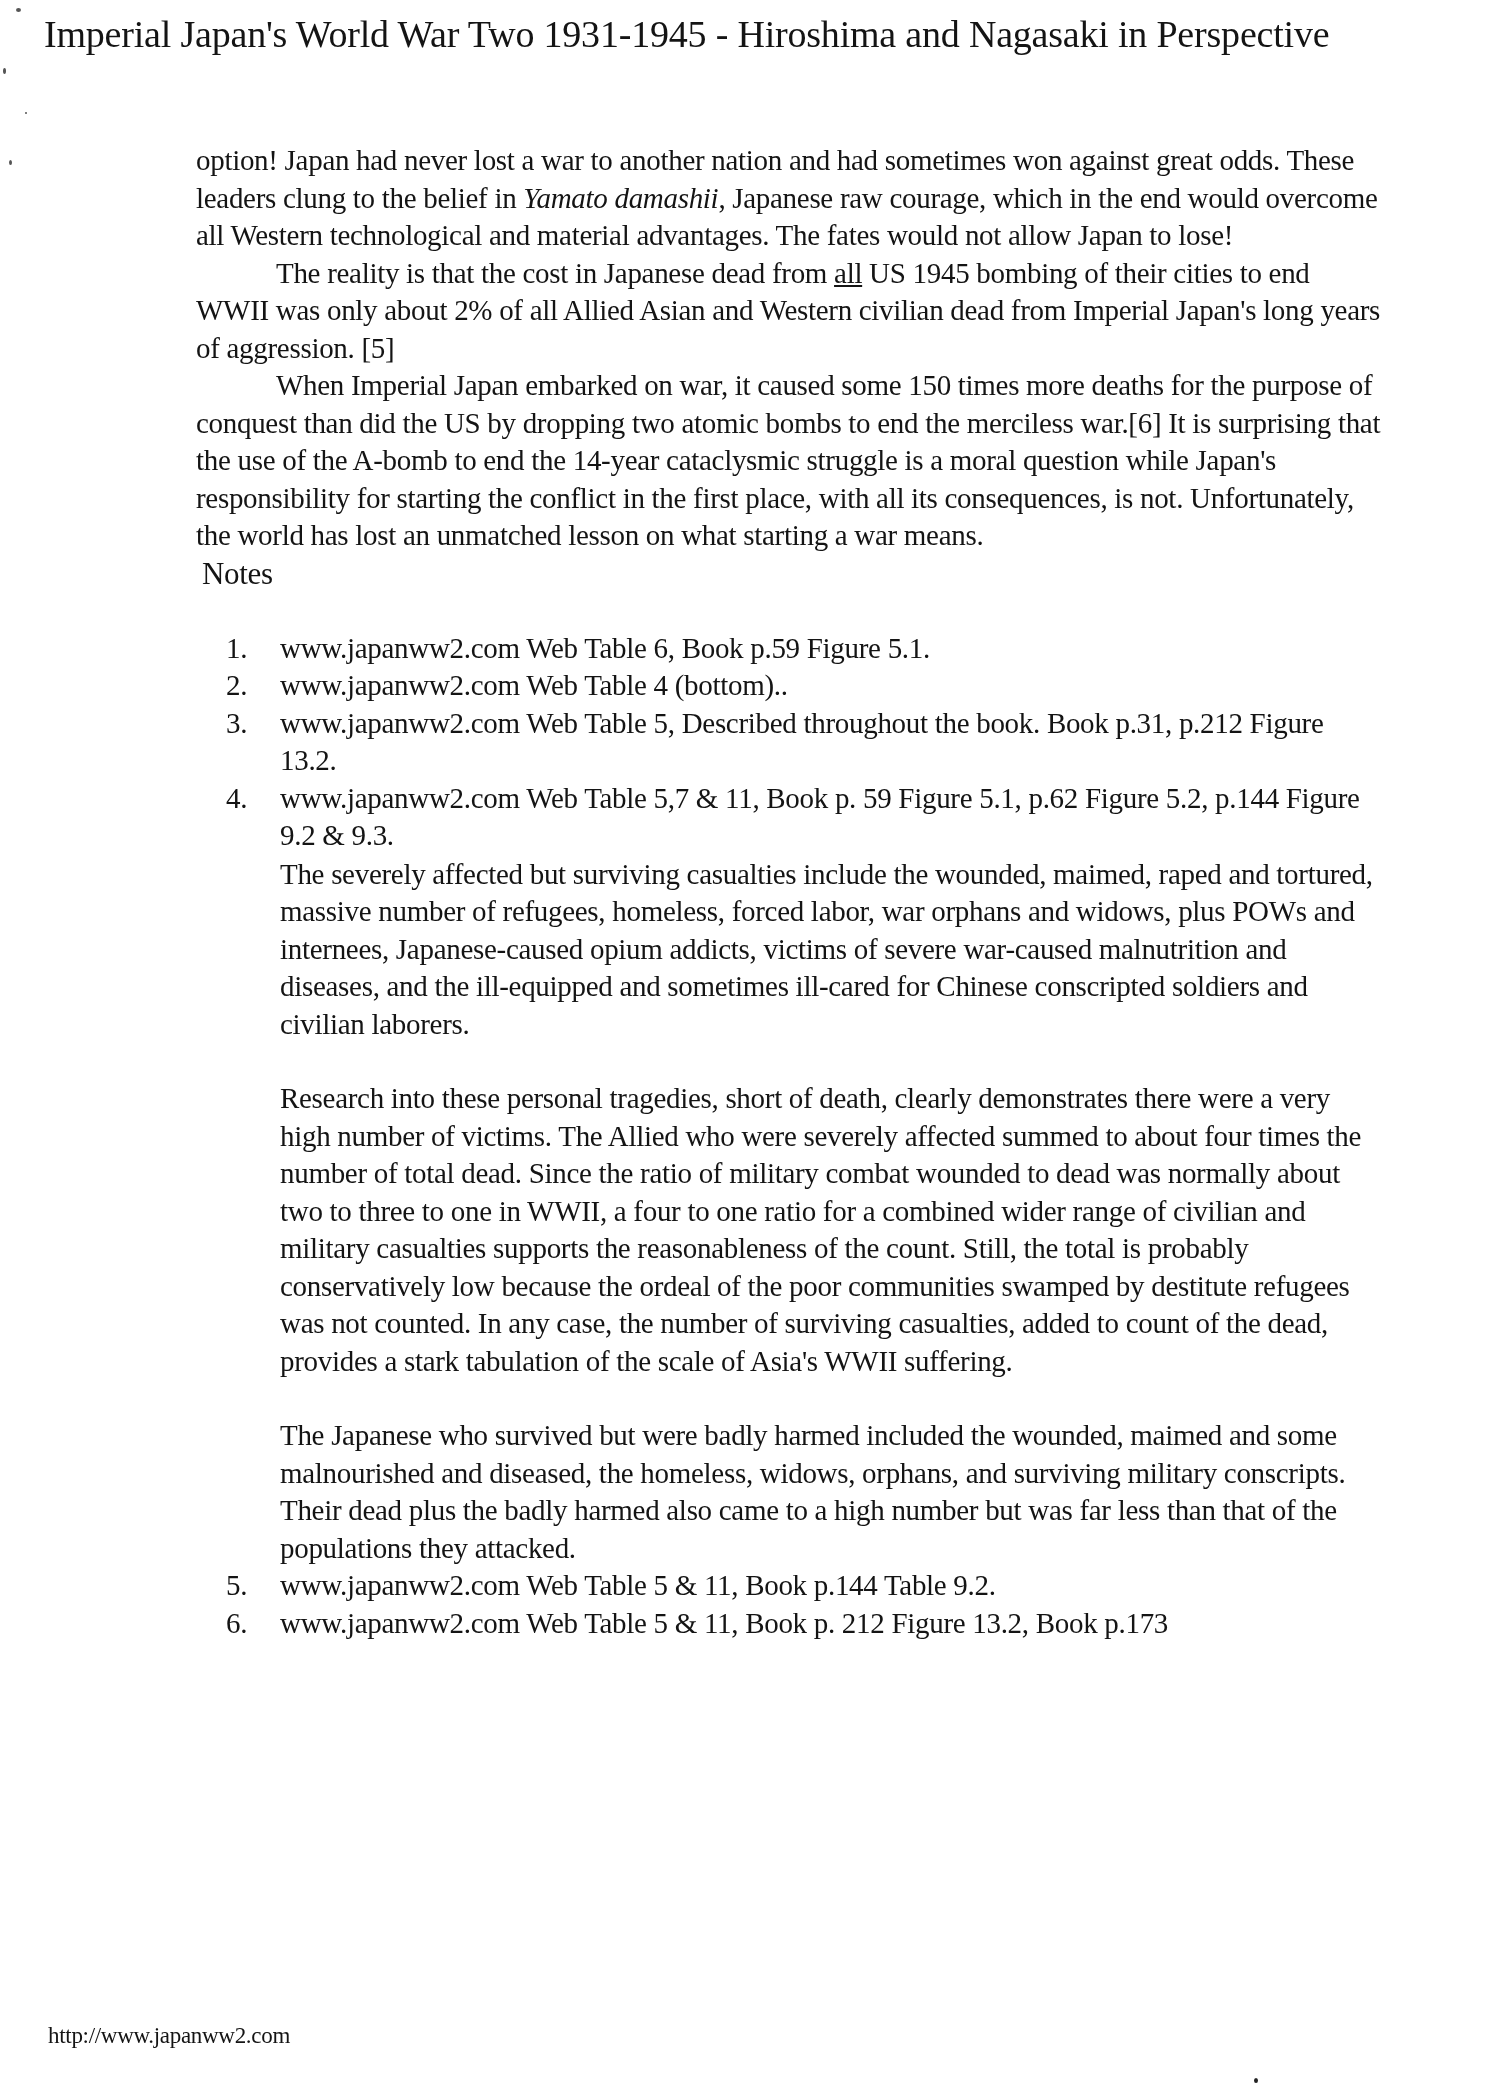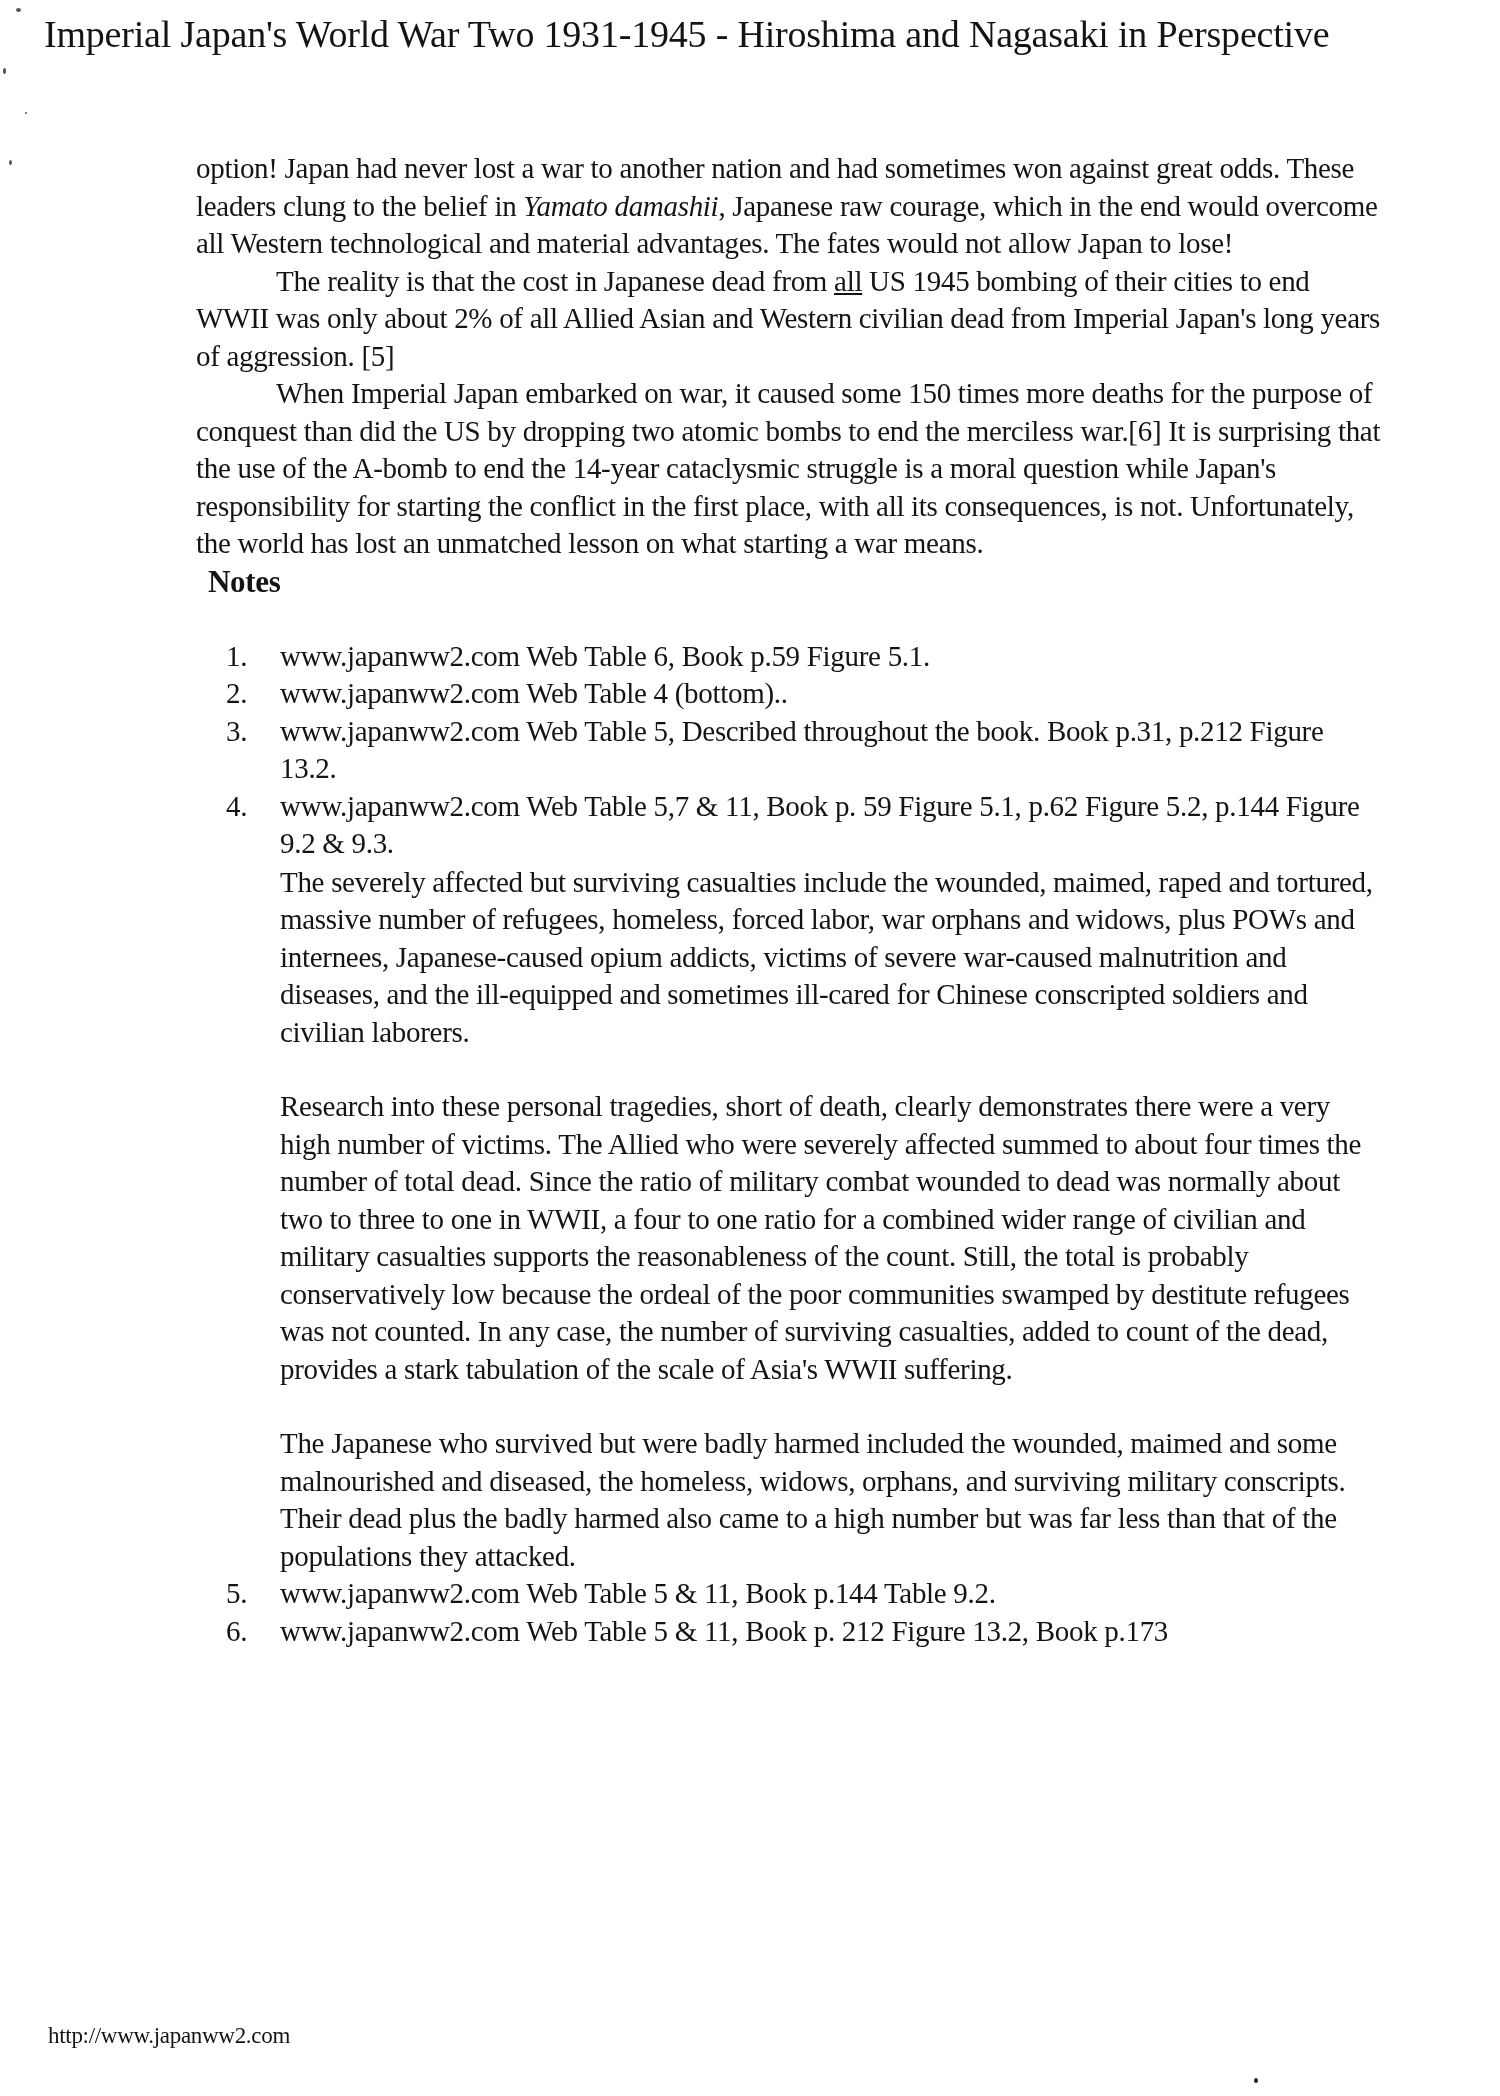--- a/index.html
+++ b/index.html
@@ -7,29 +7,29 @@
     width: 1500px; height: 2096px; position: relative; overflow: hidden;
     font-family: "Liberation Serif", "DejaVu Serif", serif;
     color: #141414;
   }
   .page-header {
     position: absolute; left: 44px; top: 16px;
     font-size: 38px; line-height: 36px; letter-spacing: -0.2px;
   }
   .speck { position: absolute; background: #555; border-radius: 50%; }
   .content {
-    position: absolute; left: 196px; top: 150px; width: 1190px;
+    position: absolute; left: 196px; top: 142px; width: 1190px;
     font-size: 29px; line-height: 37.5px; letter-spacing: -0.3px;
   }
   .content p { margin: 0; }
   .para-block { margin-bottom: 37px; }
   .indent { text-indent: 80px; }
   .notes-heading {
-    font-weight: bold; font-size: 31px; line-height: 37px;
-    margin: 0 0 38px 12px;
+    font-weight: normal; font-size: 31px; line-height: 37px;
+    margin: 0 0 38px 6px;
   }
   .notes-intro { margin-bottom: 36px; }
   ol.notes-list { margin: 0; padding: 0 0 0 0; list-style: none; }
   ol.notes-list li {
     position: relative; padding-left: 84px;
   }
   .note-num { position: absolute; left: 30px; top: 0; }
   .note-sub { margin-top: 1px; }
   .note-sub.spaced { margin-top: 37px; }
   .footer-url {

